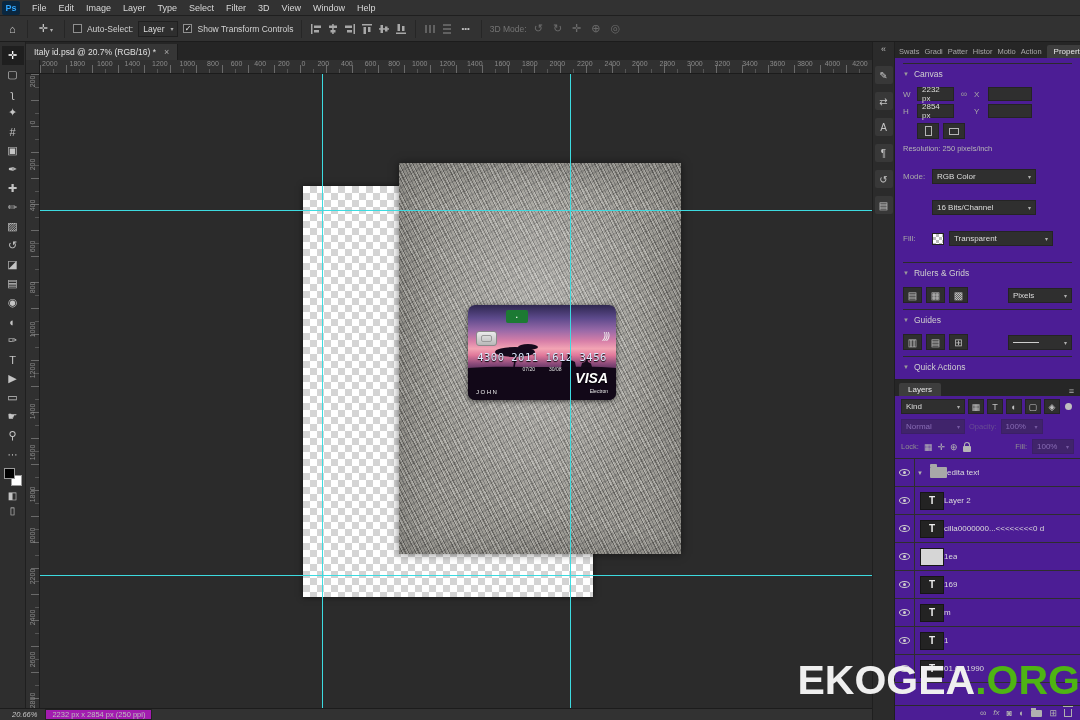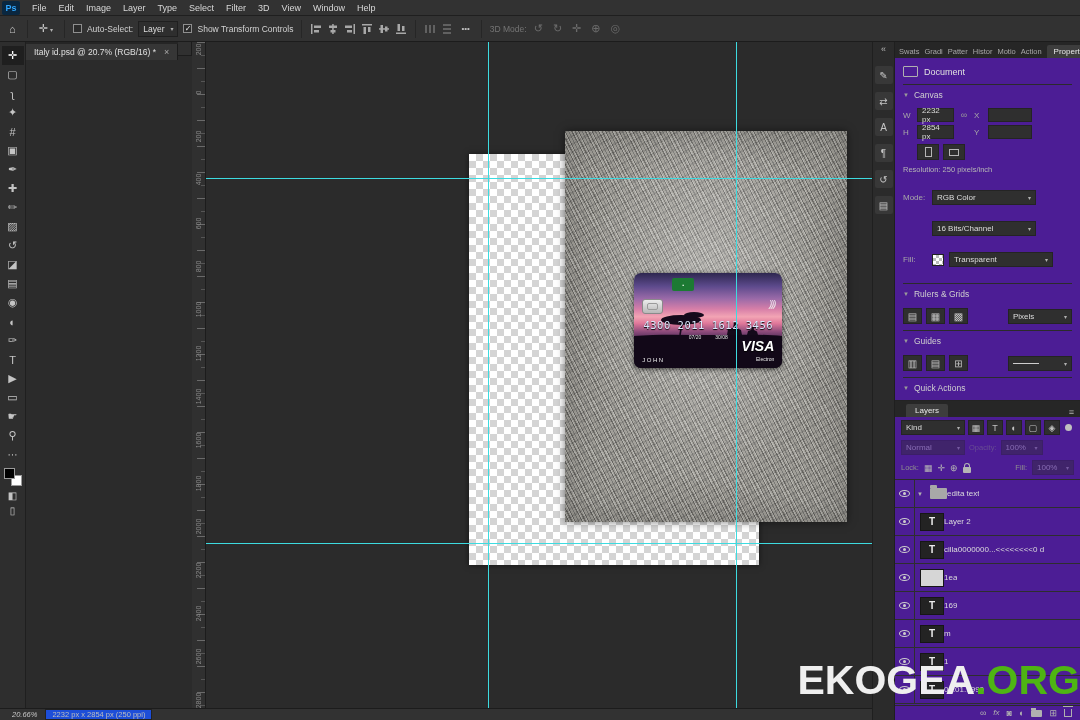--- a/index.html
+++ b/index.html
@@ -32,21 +32,21 @@
   
   .toolbar { width:26px; background:#2e2e2e; border-right:1px solid #1f1f1f; display:flex; flex-direction:column; align-items:center; padding-top:4px; }
   .tool { width:22px; height:19px; display:flex; align-items:center; justify-content:center; color:#c4c4c4; font-size:11px; background:none; border:none; cursor:default; }
   .tool.active { background:#1f1f1f; color:#fff; }
   .tool-extra { color:#c4c4c4; font-size:10px; margin-top:4px; }
   .swatches { position:relative; width:18px; height:18px; margin-top:8px; }
   .swatch-fg { position:absolute; top:0; left:0; width:11px; height:11px; background:#000; border:1px solid #9a9a9a; z-index:2; }
   .swatch-bg { position:absolute; bottom:0; right:0; width:11px; height:11px; background:#fff; border:1px solid #9a9a9a; }
 
   
-  .center { flex:1; display:flex; flex-direction:row; min-width:0; }
+  .center { flex:1; display:flex; flex-direction:column; min-width:0; }
   .tabbar { height:18px; background:#252525; display:flex; align-items:flex-end; }
   .doc-tab { background:#363636; height:16px; display:flex; align-items:center; padding:0 8px; font-size:8.5px; color:#e0e0e0; gap:8px; border-right:1px solid #1c1c1c; }
   .tab-close { color:#aaa; font-size:9px; }
 
   .ruler-row { height:14px; display:flex; }
   .ruler-corner { width:14px; background:#303030; border-right:1px solid #1c1c1c; border-bottom:1px solid #1c1c1c; }
   .ruler-top { flex:1; position:relative; background:#303030; border-bottom:1px solid #1c1c1c;
     background-image:
       repeating-linear-gradient(90deg,#6a6a6a 0 1px,transparent 1px 26px),
       repeating-linear-gradient(90deg,#555 0 1px,transparent 1px 13px);
@@ -96,21 +96,21 @@
   .card-brand { position:absolute; right:8px; bottom:5px; text-align:right; z-index:4; }
   .card-brand .visa { color:#fff; font-size:14px; font-weight:bold; font-style:italic; line-height:10px; text-shadow:0 1px 1px #000; }
   .card-brand .electron { color:#e8e8e8; font-size:5px; }
 
   .guide-v { position:absolute; top:0; bottom:0; width:1px; background:#3ddbe0; z-index:30; }
   .guide-h { position:absolute; left:0; right:0; height:1px; background:#3ddbe0; z-index:30; }
 
   
   .statusbar { height:12px; background:#323232; border-top:1px solid #1c1c1c; display:flex; align-items:center; gap:8px; padding-left:12px; }
   .status-zoom { font-size:7.5px; color:#c8c8c8;font-style:italic; }
-  .status-field { font-size:7.5px; color:#bdbdbd; background:#1d4ed8; border:1px solid #222; padding:0 6px; line-height:9px; }
+  .status-field { font-size:7.5px; color:#bdbdbd; background:#a21caf; border:1px solid #222; padding:0 6px; line-height:9px; }
 
   
   .strip { width:22px; background:#2b2b2b; border-left:1px solid #1f1f1f; display:flex; flex-direction:column; align-items:center; padding-top:2px; }
   .strip-collapse { color:#b5b5b5; font-size:9px; height:14px; }
   .strip-icon { width:18px; height:18px; margin-top:8px; background:#383838; border-radius:2px; color:#c6c6c6; font-size:10px; display:flex; align-items:center; justify-content:center; }
 
   
   .rightpanel { width:186px; background:#4c1d95; border-left:1px solid #1f1f1f; display:flex; flex-direction:column; overflow:hidden; }
   .ptabs { height:16px; background:#262626; display:flex; align-items:flex-end; gap:5px; padding:0 4px; }
   .ptab { font-size:7.5px; color:#a8a8a8; padding-bottom:2px; }
@@ -146,21 +146,21 @@
     background-image:linear-gradient(45deg,#bbb 25%,transparent 25%,transparent 75%,#bbb 75%),linear-gradient(45deg,#bbb 25%,transparent 25%,transparent 75%,#bbb 75%);
     background-size:6px 6px; background-position:0 0,3px 3px; border:1px solid #222; }
   .icon-btn { width:19px; height:16px; background:#2f2f2f; border:1px solid #242424; color:#c2c2c2; font-size:10px; display:flex; align-items:center; justify-content:center; }
   .icons-row { display:flex; align-items:center; gap:4px; margin:4px 0 6px 0; }
   .spacer { flex:1; }
   .line-glyph { display:block; width:26px; height:1px; background:#cfcfcf; }
 
   
   .layers { flex:1; display:flex; flex-direction:column; border-top:1px solid #232323; min-height:0; }
   .layers-tabbar { height:16px; background:#262626; display:flex; align-items:flex-end; justify-content:space-between; padding-right:6px; }
-  .layers-tab { background:#3d3d3d; color:#e8e8e8; font-size:8px; padding:2px 9px; border-radius:2px 2px 0 0; margin-left:11px; }
+  .layers-tab { background:#3d3d3d; color:#e8e8e8; font-size:8px; padding:2px 9px; border-radius:2px 2px 0 0; margin-left:4px; }
   .panel-menu { color:#b0b0b0; font-size:9px; }
   .filter-row { display:flex; align-items:center; gap:3px; padding:3px 6px; }
   .kind-select { width:64px; }
   .filt-btn { width:16px; height:15px; background:#2f2f2f; border:1px solid #242424; color:#c2c2c2; font-size:9px; display:flex; align-items:center; justify-content:center; }
   .filt-toggle { width:7px; height:7px; border-radius:50%; background:#c0c0c0; margin-left:2px; }
   .blend-row { display:flex; align-items:center; gap:4px; padding:2px 6px; }
   .blend-row .lab { font-size:7.5px; color:#8f8f8f; }
   .lock-row { display:flex; align-items:center; gap:5px; padding:3px 6px 4px 6px; border-bottom:1px solid #2b2b2b; }
   .lock-ic { color:#b5b5b5; font-size:9px; }
   .css-lock { position:relative; width:8px; height:6px; background:#b5b5b5; margin-top:4px; border-radius:1px; }
@@ -521,24 +521,20 @@
             <span class="ptab">Gradi</span>
             <span class="ptab">Patter</span>
             <span class="ptab">Histor</span>
             <span class="ptab">Motio</span>
             <span class="ptab">Action</span>
           </span>
         <span class="ptab-active">Properties</span>
       </div>
 
       <div class="props">
-        <div class="doc-header">
-          <span class="doc-icon"></span>
-          <span>Document</span>
-        </div>
 
         <div class="sect-h">
           <span class="tri">▼</span>
           <span>Canvas</span>
         </div>
         <div class="wh-row">
           <span class="f-label">W</span>
           <span class="field w58">2232 px</span>
           <span class="chain">∞</span>
           <span class="f-label">X</span>

